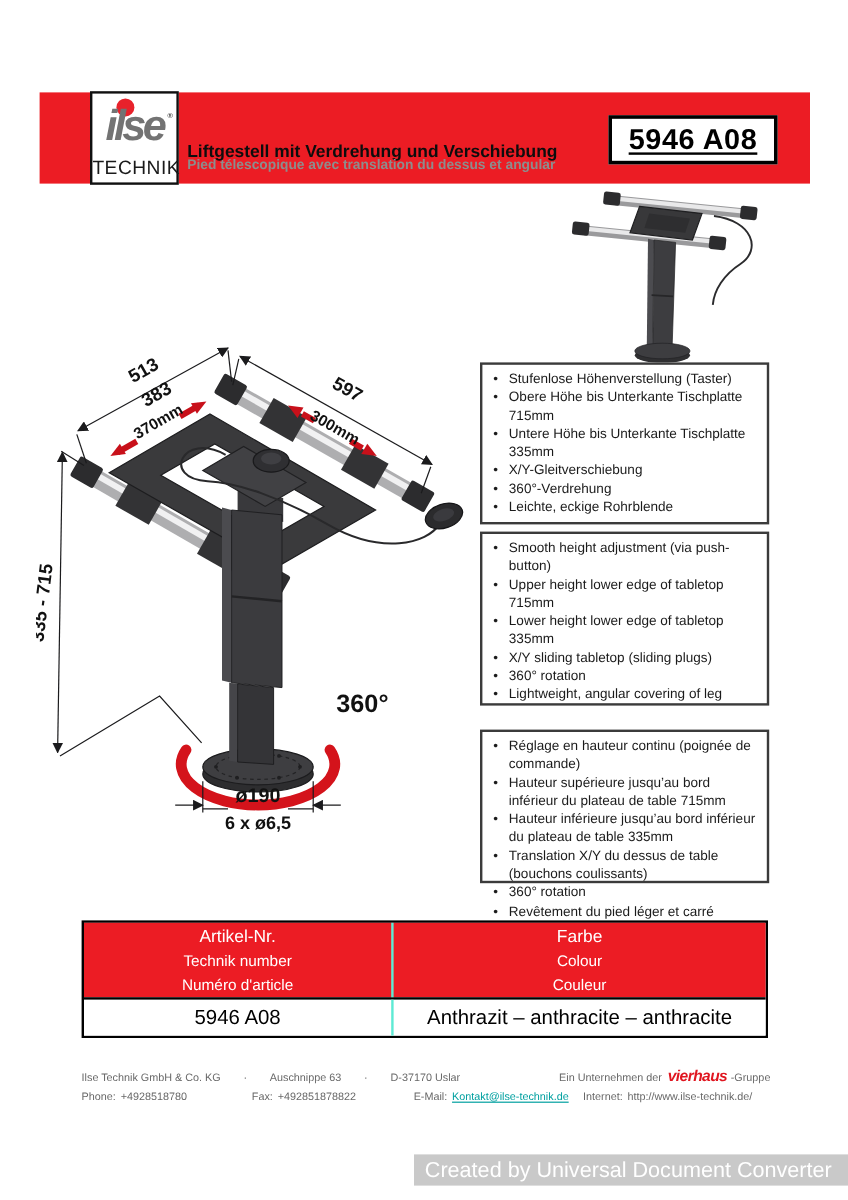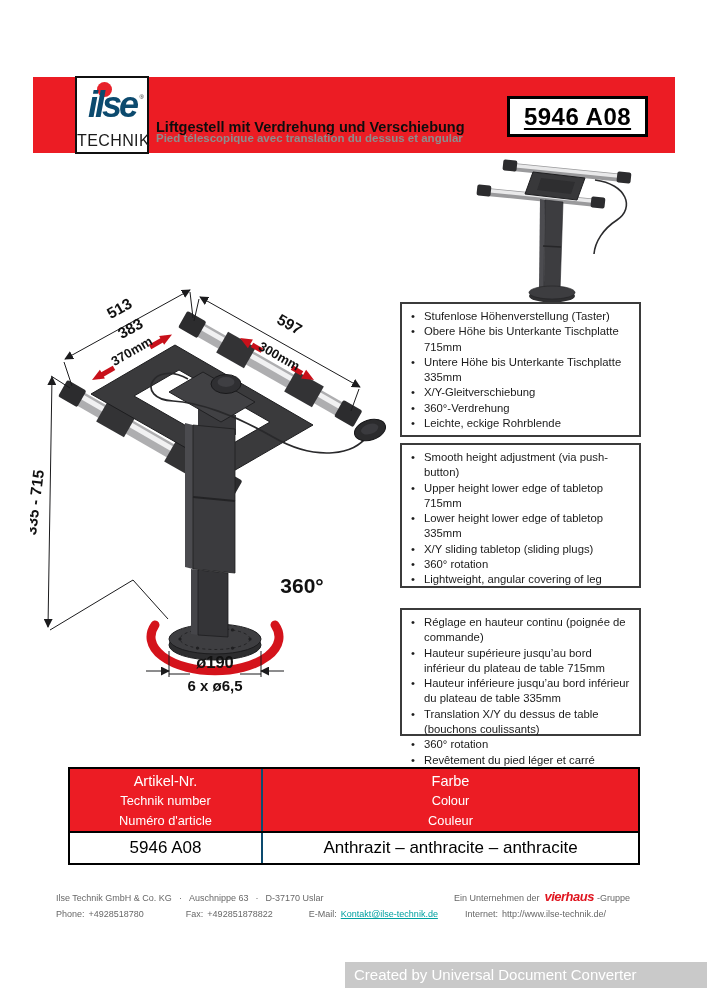--- a/index.html
+++ b/index.html
@@ -8,21 +8,21 @@
     font-family:"Liberation Sans", sans-serif; overflow:hidden; color:#111;
   }
   svg { font-family:"Liberation Sans", sans-serif; }
 
   
   .red-band { position:absolute; left:33px; top:77px; width:642px; height:76px; background:#ec1c24; }
   .logo-box { position:absolute; left:75px; top:76px; width:74px; height:78px; background:#fff;
               border:2px solid #101010; box-sizing:border-box; z-index:3; }
   .logo-dot { position:absolute; left:20px; top:4px; width:15px; height:15px; border-radius:50%; background:#e8222b; }
   .logo-word { position:absolute; left:0; right:0; top:9px; text-align:center; font-size:36px; font-weight:bold;
-               font-style:italic; letter-spacing:-3px; color:#0c4a6e; line-height:36px; }
+               font-style:italic; letter-spacing:-3px; color:#737373; line-height:36px; }
   .logo-reg { position:absolute; right:3px; top:16px; font-size:6px; color:#141414; }
   .logo-sub { position:absolute; left:0; right:0; bottom:2px; text-align:center; font-size:16px;
               letter-spacing:0.4px; color:#1a1a1a; }
   .hdr-title { position:absolute; left:156px; top:87px; font-size:14.5px; font-weight:bold; color:#0d0d0d; z-index:2;margin-top:32px; }
   .hdr-sub { position:absolute; left:156px; font-size:11.5px; font-weight:bold; color:#8d8d8d; z-index:2; }
   .hdr-sub1 { top:117px; } .hdr-sub2 { top:132px; }
   .pn-box { position:absolute; left:507px; top:96px; width:141px; height:41px; background:#fff; border:3px solid #000;
             box-sizing:border-box; display:flex; align-items:center; justify-content:center; z-index:3; }
   .pn-text { font-size:24px; font-weight:bold; text-decoration:underline; text-decoration-thickness:2px;
              text-underline-offset:3px; color:#000; letter-spacing:0.5px; }
@@ -37,41 +37,41 @@
   .feat ul { margin:0; padding:0; list-style:none; }
   .feat li { position:relative; padding-left:17px; font-size:11.3px; line-height:15.3px; color:#1b1b1b; }
   .feat li::before { content:"\2022"; position:absolute; left:4px; }
   .feat-de { top:302px; height:135px; }
   .feat-en { top:443px; height:145px; }
   .feat-fr { top:608px; height:128px; }
 
   
   .spec-table { position:absolute; left:68px; top:767px; width:572px; border:2px solid #000; box-sizing:border-box; }
   .t-head { display:flex; background:#ec1c24; color:#fff; text-align:center; }
-  .t-c1 { width:193px; border-right:2px solid #0c4a6e; box-sizing:border-box; }
+  .t-c1 { width:258px; border-right:2px solid #5eead4; box-sizing:border-box; }
   .t-c2 { flex:1; }
   .t-hline1 { font-size:14.5px; line-height:20px; padding-top:2px; }
   .t-hline  { font-size:12.8px; line-height:20px; }
   .t-body { display:flex; border-top:2px solid #000; background:#fff; color:#000; }
   .t-body .t-c1, .t-body .t-c2 { height:30px; line-height:30px; text-align:center; font-size:17px; }
 
   
-  .f-row { position:absolute; left:56px; width:574px; display:flex; align-items:baseline;
-           font-size:9px; color:#686868; white-space:nowrap; }
+  .f-row { position:absolute; left:68px; width:574px; display:flex; align-items:baseline;
+           font-size:9px; color:#686868; white-space:nowrap;gap:12px; }
   .f1 { top:889px; } .f2 { top:909px; }
   .f-sep { margin:0 7px; }
   .f-right { margin-left:auto; display:flex; align-items:baseline; }
   .vierhaus { color:#e01620; font-weight:bold; font-style:italic; font-size:13px; letter-spacing:-0.5px; margin:0 3px 0 5px; }
   .pair { display:flex; gap:4px; }
   .p-fax { margin-left:42px; } .p-mail { margin-left:36px; } .p-net { margin-left:auto; margin-right:24px; }
   .mail-link { color:#00a0a0; text-decoration:underline; }
 
   
   .watermark { position:absolute; left:345px; top:962px; width:362px; height:26px; background:#c9c9c9;
-               color:#fff; font-size:15px; line-height:26px; padding-left:9px; box-sizing:border-box; white-space:nowrap; }
+               color:#fff; font-size:18px; line-height:26px; padding-left:9px; box-sizing:border-box; white-space:nowrap; }
 </style>
 </head>
 <body>
 
 <div class="page">
 
   <div class="red-band"></div>
 
   <div class="logo-box">
     <span class="logo-dot"></span>

